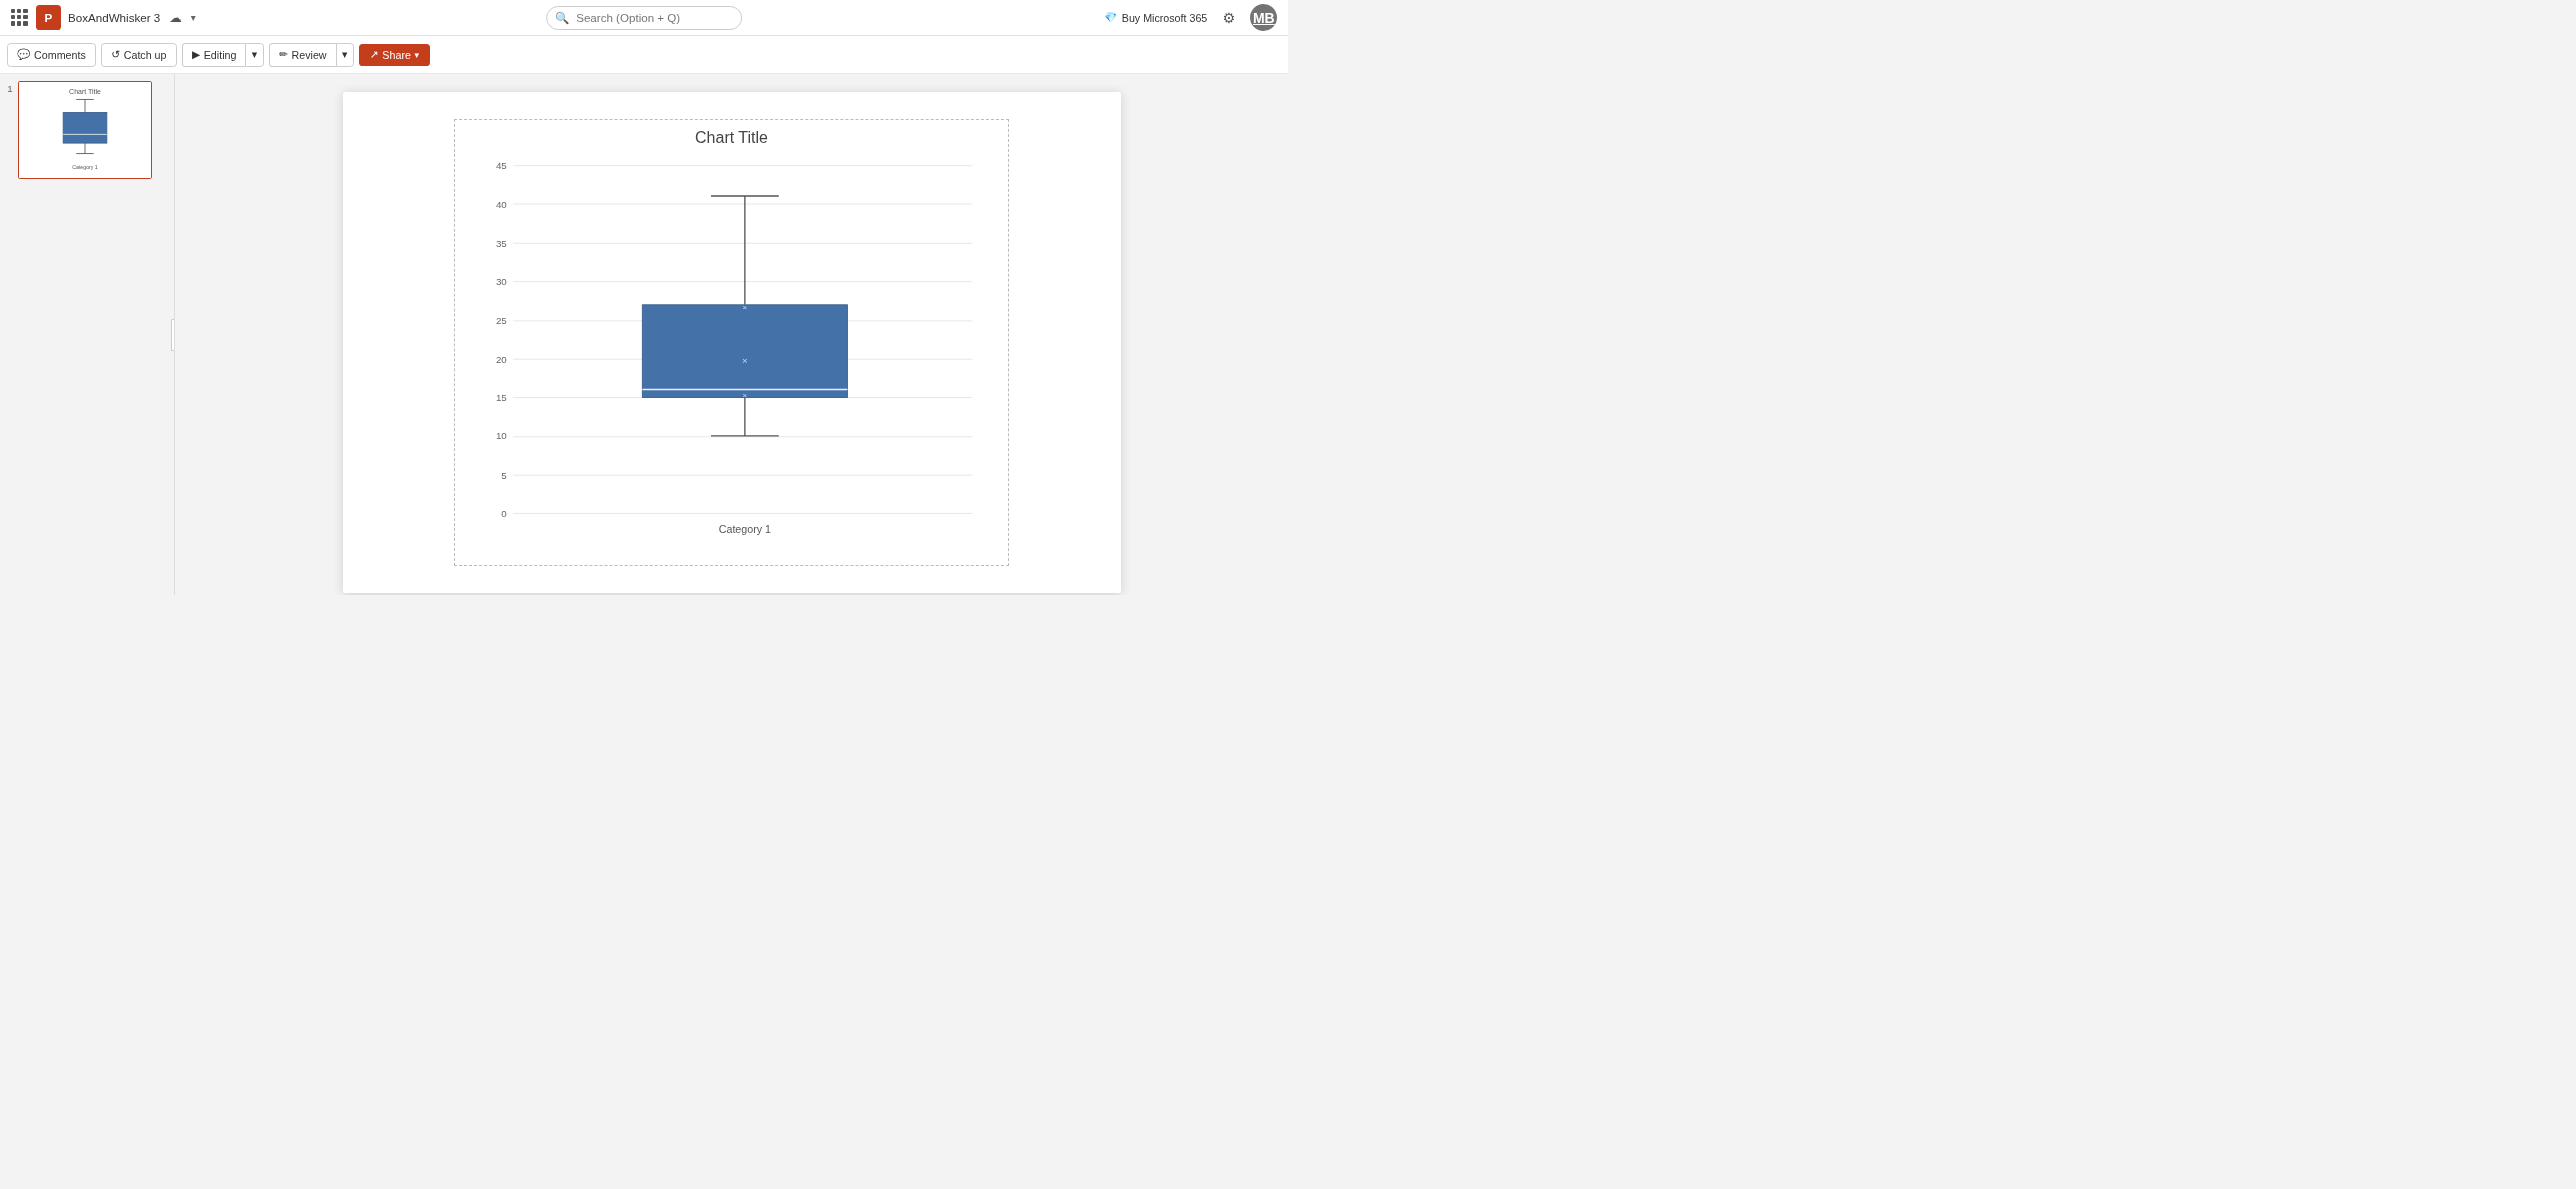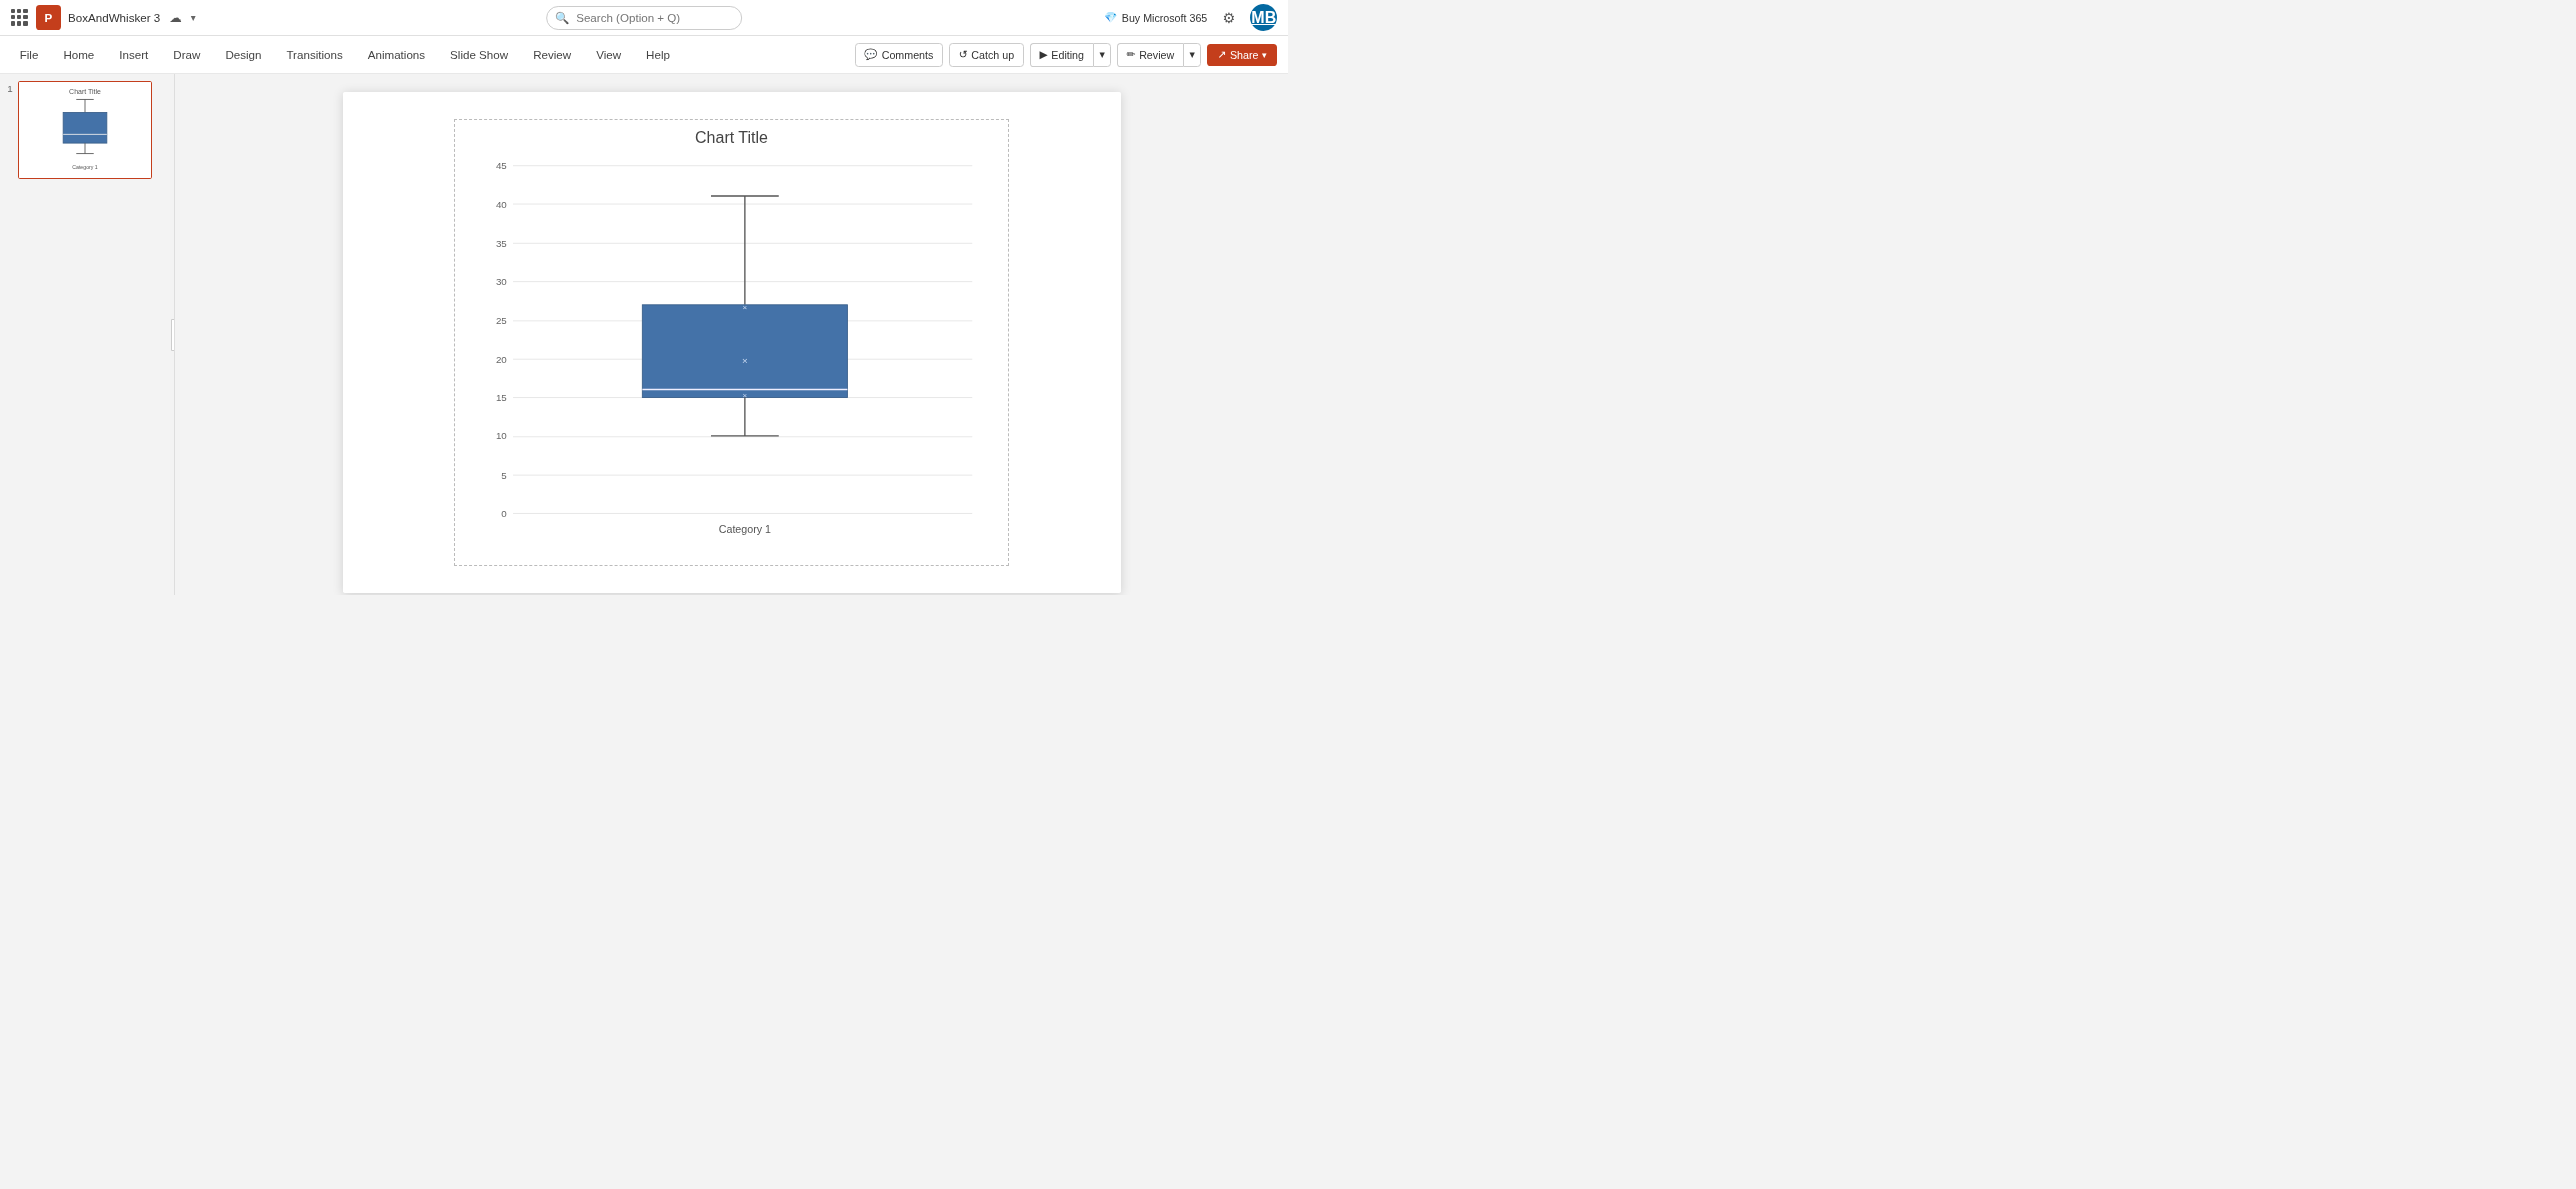--- a/index.html
+++ b/index.html
@@ -68,23 +68,23 @@
       font-size: 10.7px; color: #333; cursor: pointer;
     }
     .settings-btn {
       width: 25px; height: 25px;
       border-radius: 50%; border: none; background: transparent;
       display: flex; align-items: center; justify-content: center;
       cursor: pointer; font-size: 14.3px; color: #555;
     }
     .avatar {
       width: 27px; height: 27px;
-      border-radius: 50%; background: #0369a1;
+      border-radius: 50%; background: #737373;
       display: flex; align-items: center; justify-content: center;
-      color: white; font-size: 16px; font-weight: 600; text-decoration: underline;
+      color: white; font-size: 14px; font-weight: 600; text-decoration: underline;
     }
 
     
     .ribbon {
       height: 38px;
       background: #fff;
       border-bottom: 1.8px solid #e8e8e8;
       display: flex;
       align-items: center;
       padding: 0 0 0 7.2px;
@@ -274,33 +274,20 @@
       <span>Buy Microsoft 365</span>
     </div>
     <button class="settings-btn">
       <span>⚙</span>
     </button>
     <div class="avatar">MB</div>
   </div>
 </div>
 
 <div class="ribbon">
-  <div class="ribbon-tabs">
-    <div class="ribbon-tab">File</div>
-    <div class="ribbon-tab">Home</div>
-    <div class="ribbon-tab">Insert</div>
-    <div class="ribbon-tab">Draw</div>
-    <div class="ribbon-tab">Design</div>
-    <div class="ribbon-tab">Transitions</div>
-    <div class="ribbon-tab">Animations</div>
-    <div class="ribbon-tab">Slide Show</div>
-    <div class="ribbon-tab">Review</div>
-    <div class="ribbon-tab">View</div>
-    <div class="ribbon-tab">Help</div>
-  </div>
   <div class="ribbon-right">
     <button class="ribbon-btn">
       <span>💬</span>
       <span>Comments</span>
     </button>
     <button class="ribbon-btn">
       <span>↺</span>
       <span>Catch up</span>
     </button>
     <div style="display:flex;">

